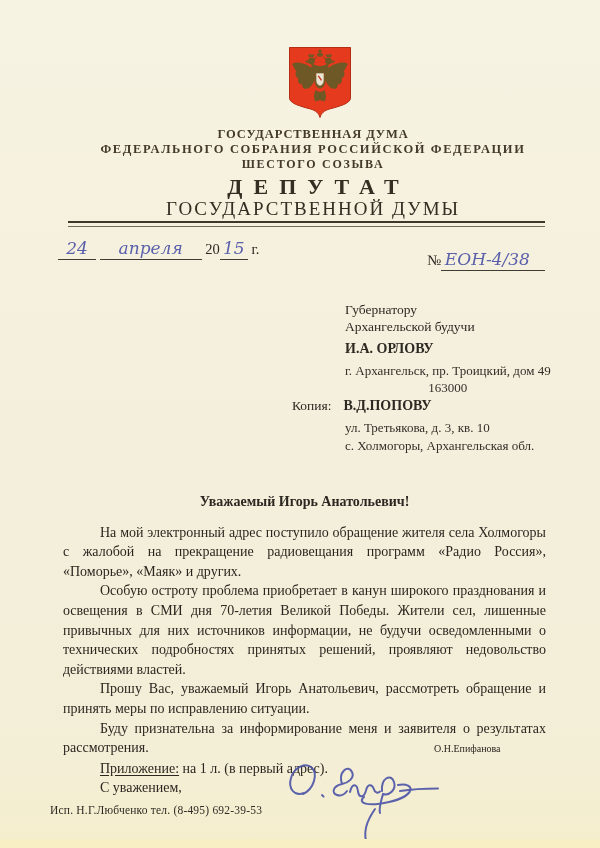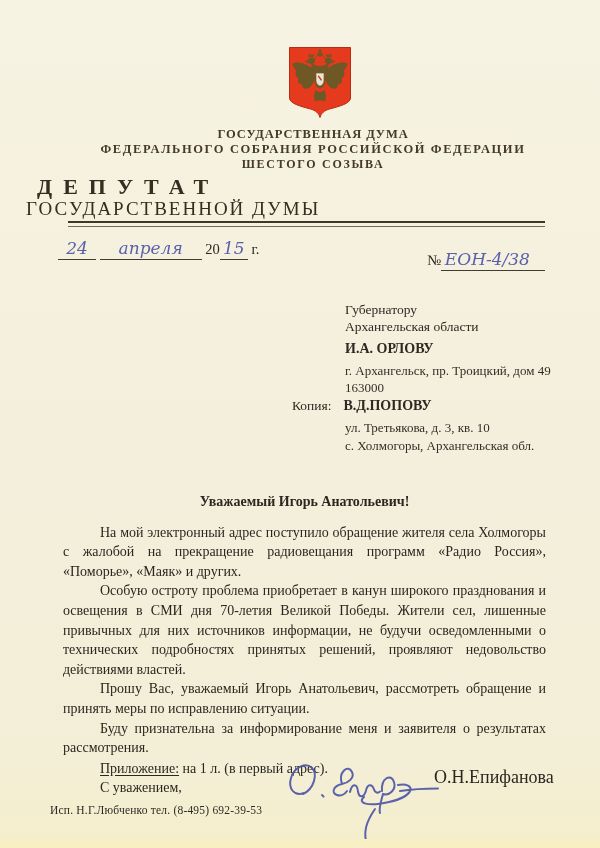--- a/index.html
+++ b/index.html
@@ -7,49 +7,49 @@
     position:relative;width:600px;height:848px;overflow:hidden;
     background:linear-gradient(180deg,#f7f3e2 0%,#f4efdc 55%,#f3eed6 90%,#f5eecd 99%);
     font-family:"Liberation Serif",serif;color:#2d2922;
   }
   .edge-strip{position:absolute;left:0;bottom:0;width:600px;height:9px;background:#f8efc4;}
   .crest{position:absolute;left:287px;top:46px;}
   .org{position:absolute;left:0;top:127px;width:600px;text-align:center;padding-left:26px;box-sizing:border-box;color:#443a2b;}
   .org-l1{font-size:12.5px;font-weight:bold;letter-spacing:.9px;line-height:15px;}
   .org-l2{font-size:12.5px;font-weight:bold;letter-spacing:1.6px;line-height:15px;}
   .org-l3{font-size:12px;font-weight:bold;letter-spacing:1.7px;line-height:15px;}
-  .deputy{position:absolute;left:0;top:175px;width:600px;padding-left:26px;box-sizing:border-box;color:#342d22;}
+  .deputy{position:absolute;left:0;top:175px;width:600px;text-align:center;padding-left:26px;box-sizing:border-box;color:#342d22;}
   .dep-l1{font-size:22px;font-weight:bold;letter-spacing:11px;text-indent:11px;line-height:23px;}
   .dep-l2{font-size:19px;letter-spacing:2px;line-height:21px;}
   .rule{position:absolute;left:68px;top:221px;width:477px;height:3px;
         border-top:2.5px solid #3e382b;border-bottom:1px solid #746b57;}
   .dateline{position:absolute;left:0;top:238px;width:600px;height:30px;font-size:14.5px;}
   .date-left{position:absolute;left:58px;top:0;white-space:nowrap;}
   .num-right{position:absolute;left:427px;top:11px;white-space:nowrap;}
   .hw{font-family:"DejaVu Serif",serif;font-style:italic;color:#5a5fab;font-size:17px;}
   .blank{display:inline-block;border-bottom:1px solid #413c31;text-align:center;padding-bottom:1px;}
   .b-day{width:38px;}
   .b-month{width:102px;}
   .b-year{width:28px;}
   .b-num{width:100px;text-align:left;padding-left:4px;}
   .printed{color:#2c2822;}
   .recipient{position:absolute;left:345px;top:301px;font-size:13.5px;line-height:17px;}
   .recipient .name{font-weight:bold;font-size:14px;margin-top:5px;}
-  .recipient .addr{margin-top:5px;font-size:13px;line-height:17px;color:#332f28;}
+  .recipient .addr{margin-top:5px;font-size:13px;line-height:17px;color:#332f28;text-align:center;}
   .copyblock{position:absolute;left:292px;top:397px;font-size:13.5px;line-height:17px;}
   .copy-row{display:flex;gap:12px;}
   .copy-row .name{font-weight:bold;font-size:14px;}
   .copy-addr{margin-left:53px;margin-top:5px;font-size:13px;line-height:18px;color:#332f28;}
   .body{position:absolute;left:63px;top:492px;width:483px;font-size:14px;line-height:19.6px;color:#2b2720;}
   .salutation{text-align:center;font-weight:bold;margin:0 0 11px 0;}
   .body p{margin:0;text-indent:37px;text-align:justify;}
   .attach{margin-top:1px;text-indent:37px;}
   .attach .lbl{text-decoration:underline;text-underline-offset:2px;}
   .closing{margin-top:0;text-indent:37px;}
-  .signer{position:absolute;left:434px;top:767px;font-size:18px;color:#2b2720;}
+  .signer{position:absolute;left:434px;top:743px;font-size:10px;color:#2b2720;}
   .signature{position:absolute;left:270px;top:751px;}
   .footer{position:absolute;left:50px;top:804px;font-size:11.5px;letter-spacing:.2px;color:#2e2a24;}
 </style>
 </head>
 <body>
 
 <div class="page">
 
   <div class="crest">
     <svg width="66" height="73" viewBox="0 0 66 73">
@@ -99,21 +99,21 @@
       <span class="printed">20</span><span class="hw blank b-year">15</span>
       <span class="printed">г.</span>
     </div>
     <div class="num-right">
       <span class="printed">№</span><span class="hw blank b-num">ЕОН-4/38</span>
     </div>
   </div>
 
   <div class="recipient">
     <div>Губернатору</div>
-    <div>Архангельская области</div>
+    <div>Архангельской будучи</div>
     <div class="name">И.А. ОРЛОВУ</div>
     <div class="addr">
       <div>г. Архангельск, пр. Троицкий, дом 49</div>
       <div>163000</div>
     </div>
   </div>
 
   <div class="copyblock">
     <div class="copy-row">
       <span>Копия:</span>

